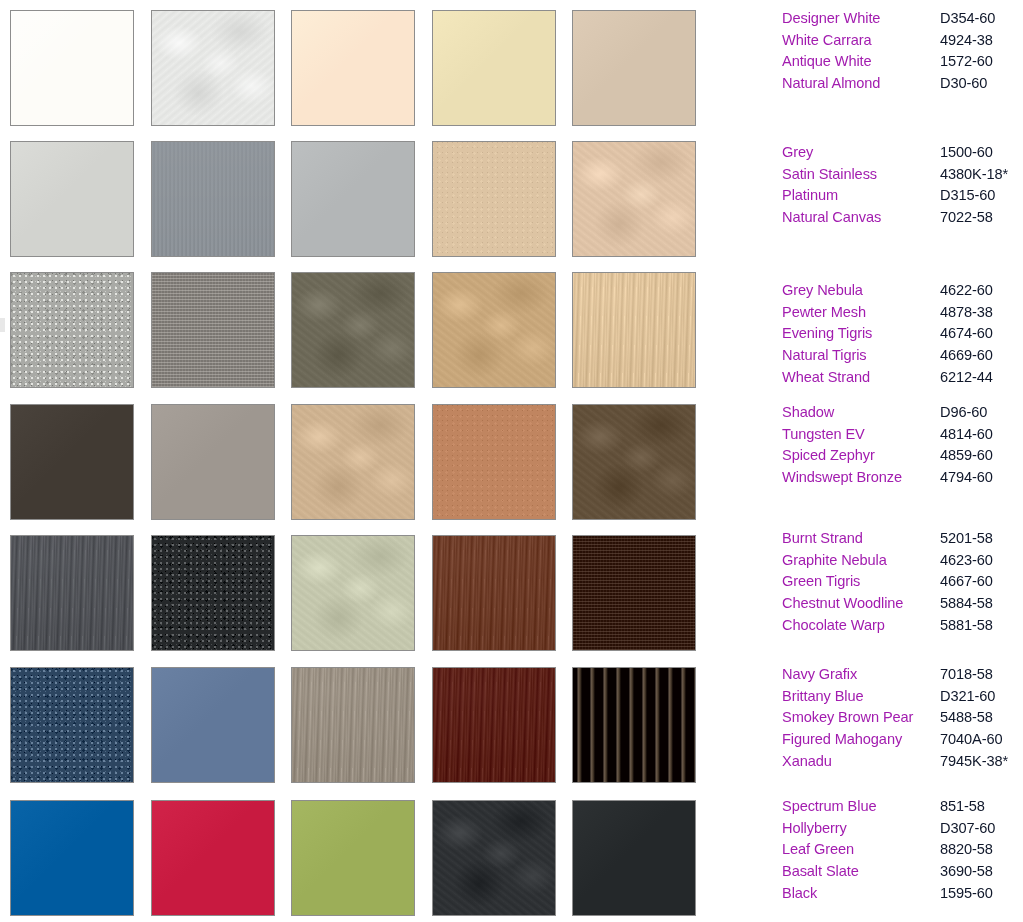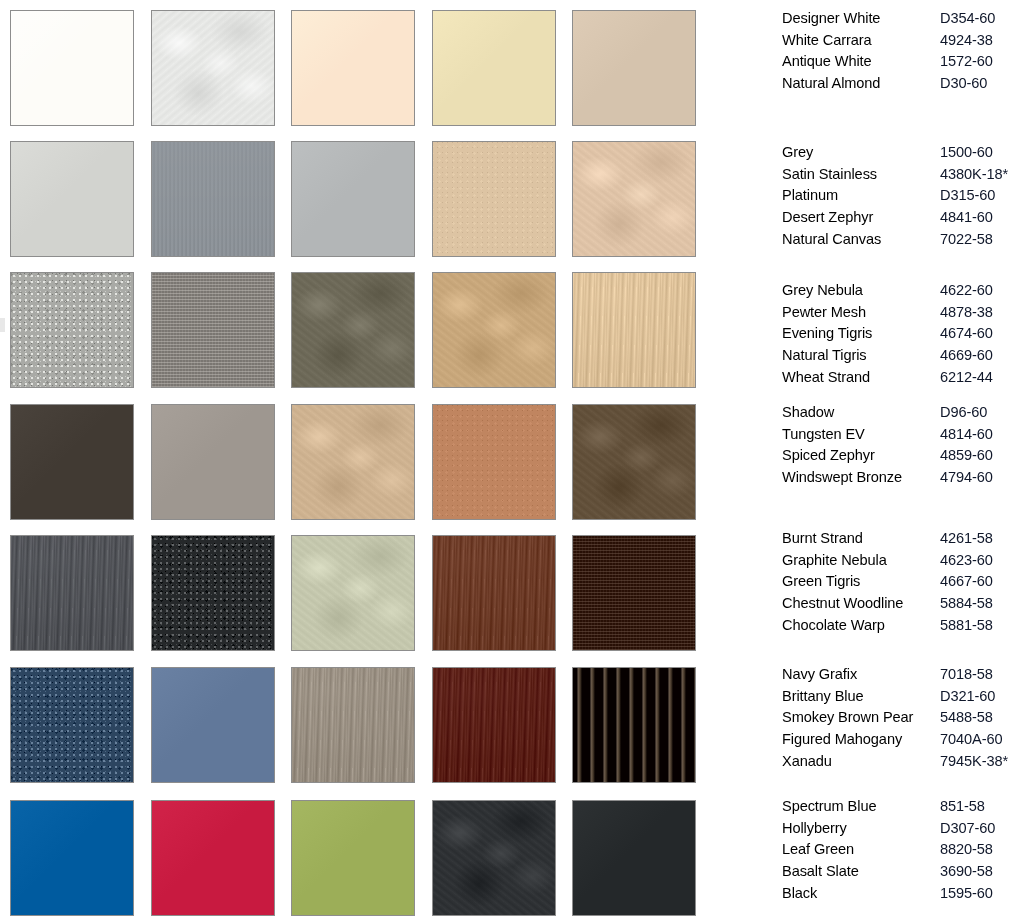--- a/index.html
+++ b/index.html
@@ -51,21 +51,21 @@
   .legend-row {
     position: relative;
     height: 21.7px;
     line-height: 21.7px;
     white-space: nowrap;
   }
   .legend-name {
     position: absolute;
     left: 42px;
     font-size: 14.6px;
-    color: #000000;
+    color: #a21caf;
     letter-spacing: -0.1px;
   }
   .legend-code {
     position: absolute;
     left: 200px;
     font-size: 14.6px;
     color: #0f172a;
     letter-spacing: -0.1px;
   }
 
@@ -158,24 +158,20 @@
       </div>
       <div class="legend-row">
         <span class="legend-name">Satin Stainless</span>
         <span class="legend-code">4380K-18*</span>
       </div>
       <div class="legend-row">
         <span class="legend-name">Platinum</span>
         <span class="legend-code">D315-60</span>
       </div>
       <div class="legend-row">
-        <span class="legend-name">Desert Zephyr</span>
-        <span class="legend-code">4841-60</span>
-      </div>
-      <div class="legend-row">
         <span class="legend-name">Natural Canvas</span>
         <span class="legend-code">7022-58</span>
       </div>
     </div>
     <div class="legend-group" style="top: 272px; margin-top: 8px;">
       <div class="legend-row">
         <span class="legend-name">Grey Nebula</span>
         <span class="legend-code">4622-60</span>
       </div>
       <div class="legend-row">
@@ -209,21 +205,21 @@
         <span class="legend-code">4859-60</span>
       </div>
       <div class="legend-row">
         <span class="legend-name">Windswept Bronze</span>
         <span class="legend-code">4794-60</span>
       </div>
     </div>
     <div class="legend-group" style="top: 528px;">
       <div class="legend-row">
         <span class="legend-name">Burnt Strand</span>
-        <span class="legend-code">4261-58</span>
+        <span class="legend-code">5201-58</span>
       </div>
       <div class="legend-row">
         <span class="legend-name">Graphite Nebula</span>
         <span class="legend-code">4623-60</span>
       </div>
       <div class="legend-row">
         <span class="legend-name">Green Tigris</span>
         <span class="legend-code">4667-60</span>
       </div>
       <div class="legend-row">

